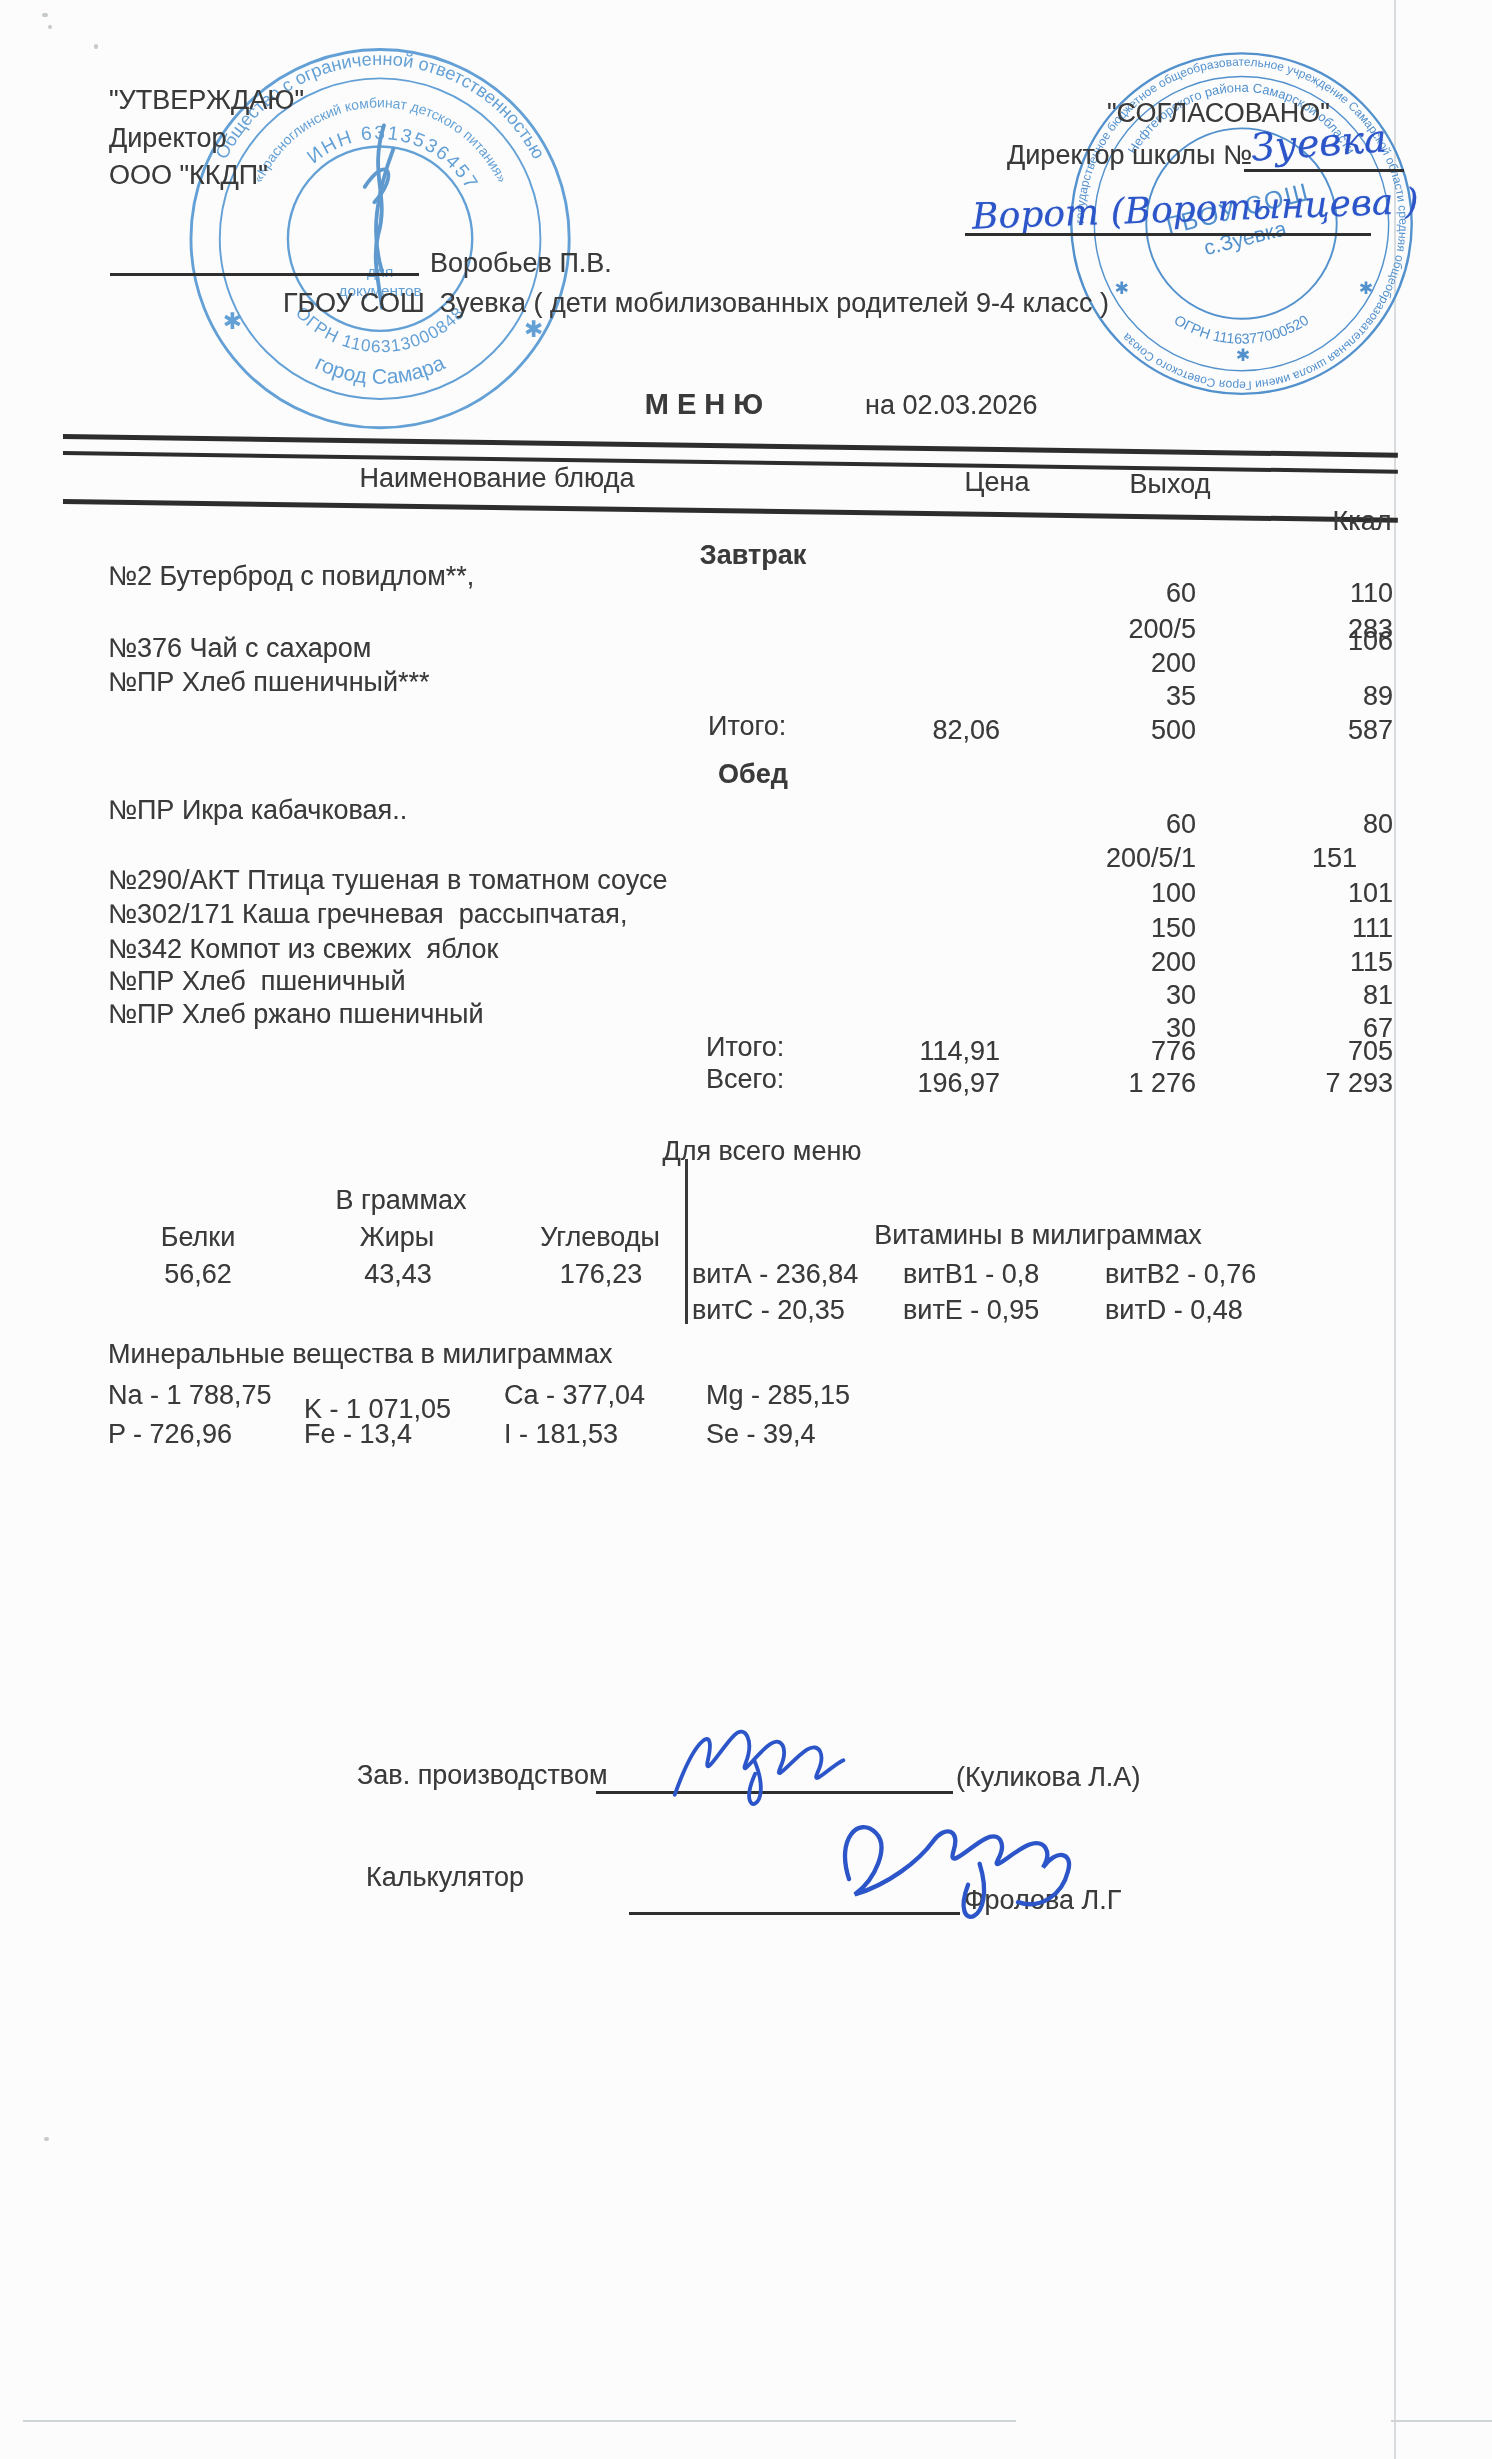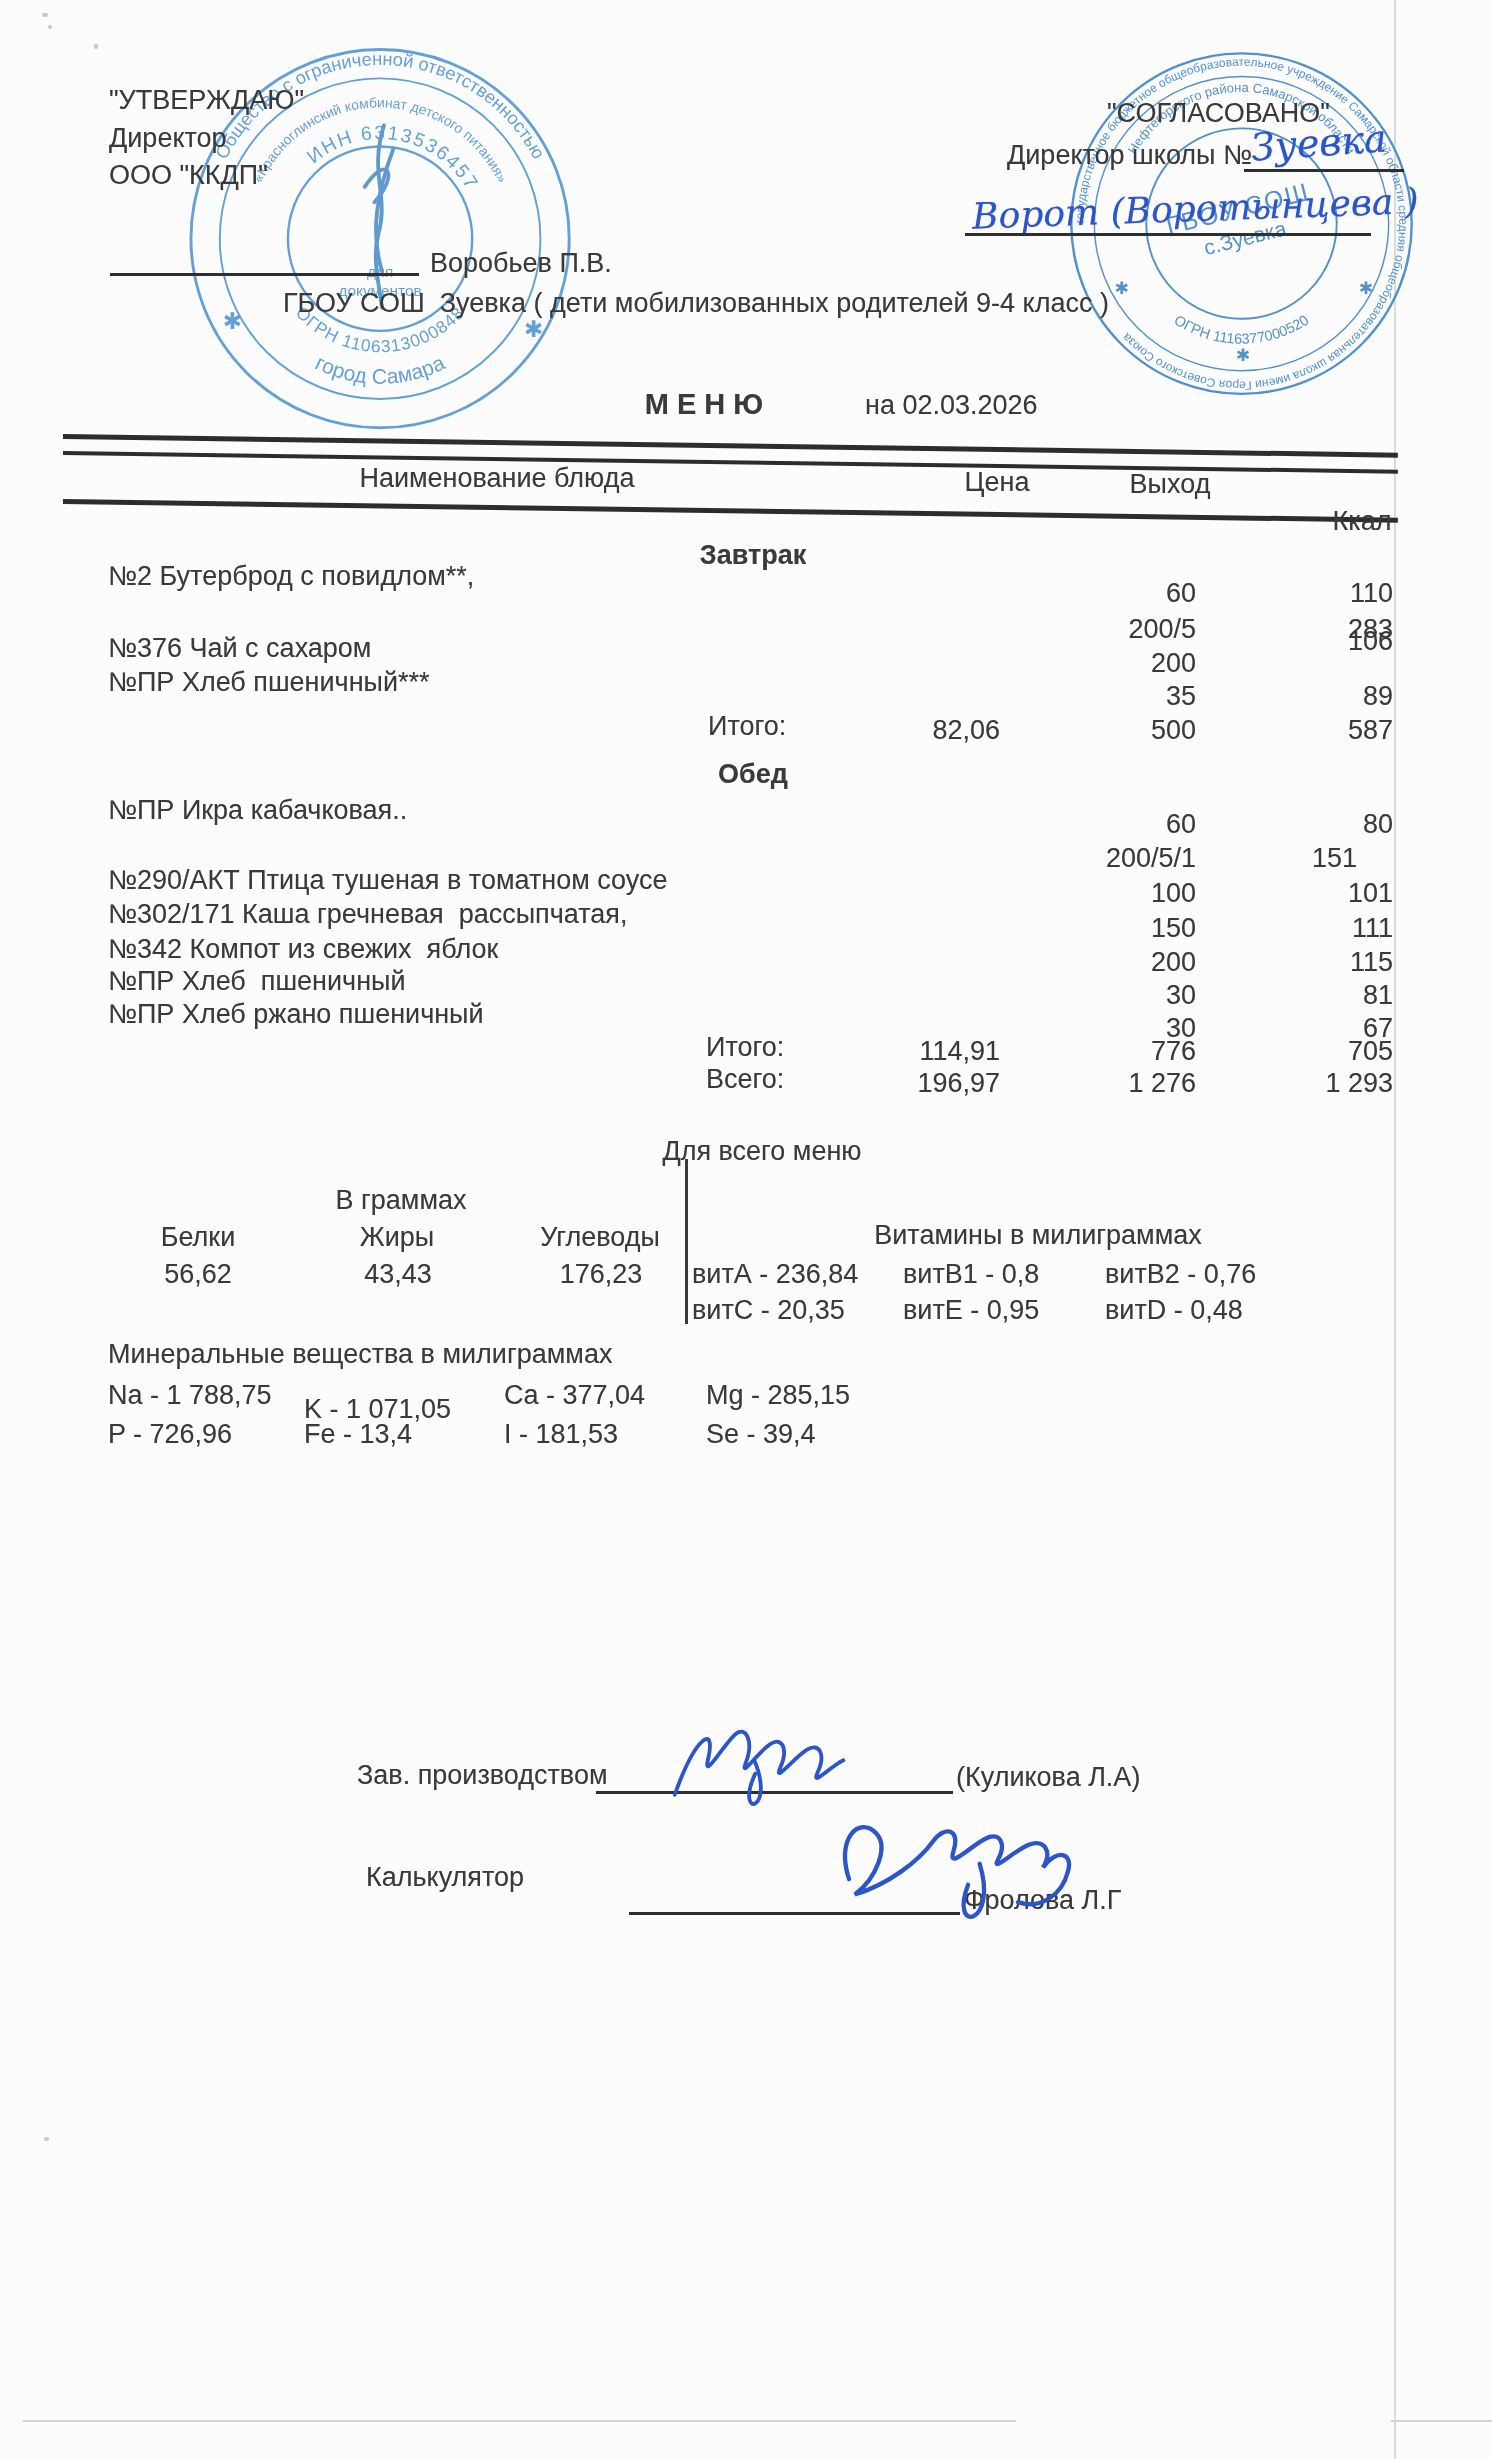--- a/index.html
+++ b/index.html
@@ -168,21 +168,21 @@
   <div class="t num" style="left:1186px;top:1013px;">67</div>
 
   <div class="t" style="left:706px;top:1032px;">Итого:</div>
   <div class="t num" style="left:793px;top:1036px;">114,91</div>
   <div class="t num" style="left:989px;top:1036px;">776</div>
   <div class="t num" style="left:1186px;top:1036px;">705</div>
 
   <div class="t" style="left:706px;top:1064px;">Всего:</div>
   <div class="t num" style="left:793px;top:1068px;">196,97</div>
   <div class="t num" style="left:989px;top:1068px;">1 276</div>
-  <div class="t num" style="left:1186px;top:1068px;">1 293</div>
+  <div class="t num" style="left:1186px;top:1068px;">7 293</div>
 
   <div class="t c" style="left:762px;top:1136px;">Для всего меню</div>
   <div class="vline" style="left:685px;top:1159px;height:165px;"></div>
 
   <div class="t c" style="left:401px;top:1185px;">В граммах</div>
   <div class="t c" style="left:198px;top:1222px;">Белки</div>
   <div class="t c" style="left:397px;top:1222px;">Жиры</div>
   <div class="t c" style="left:600px;top:1222px;">Углеводы</div>
   <div class="t c" style="left:198px;top:1259px;">56,62</div>
   <div class="t c" style="left:398px;top:1259px;">43,43</div>

